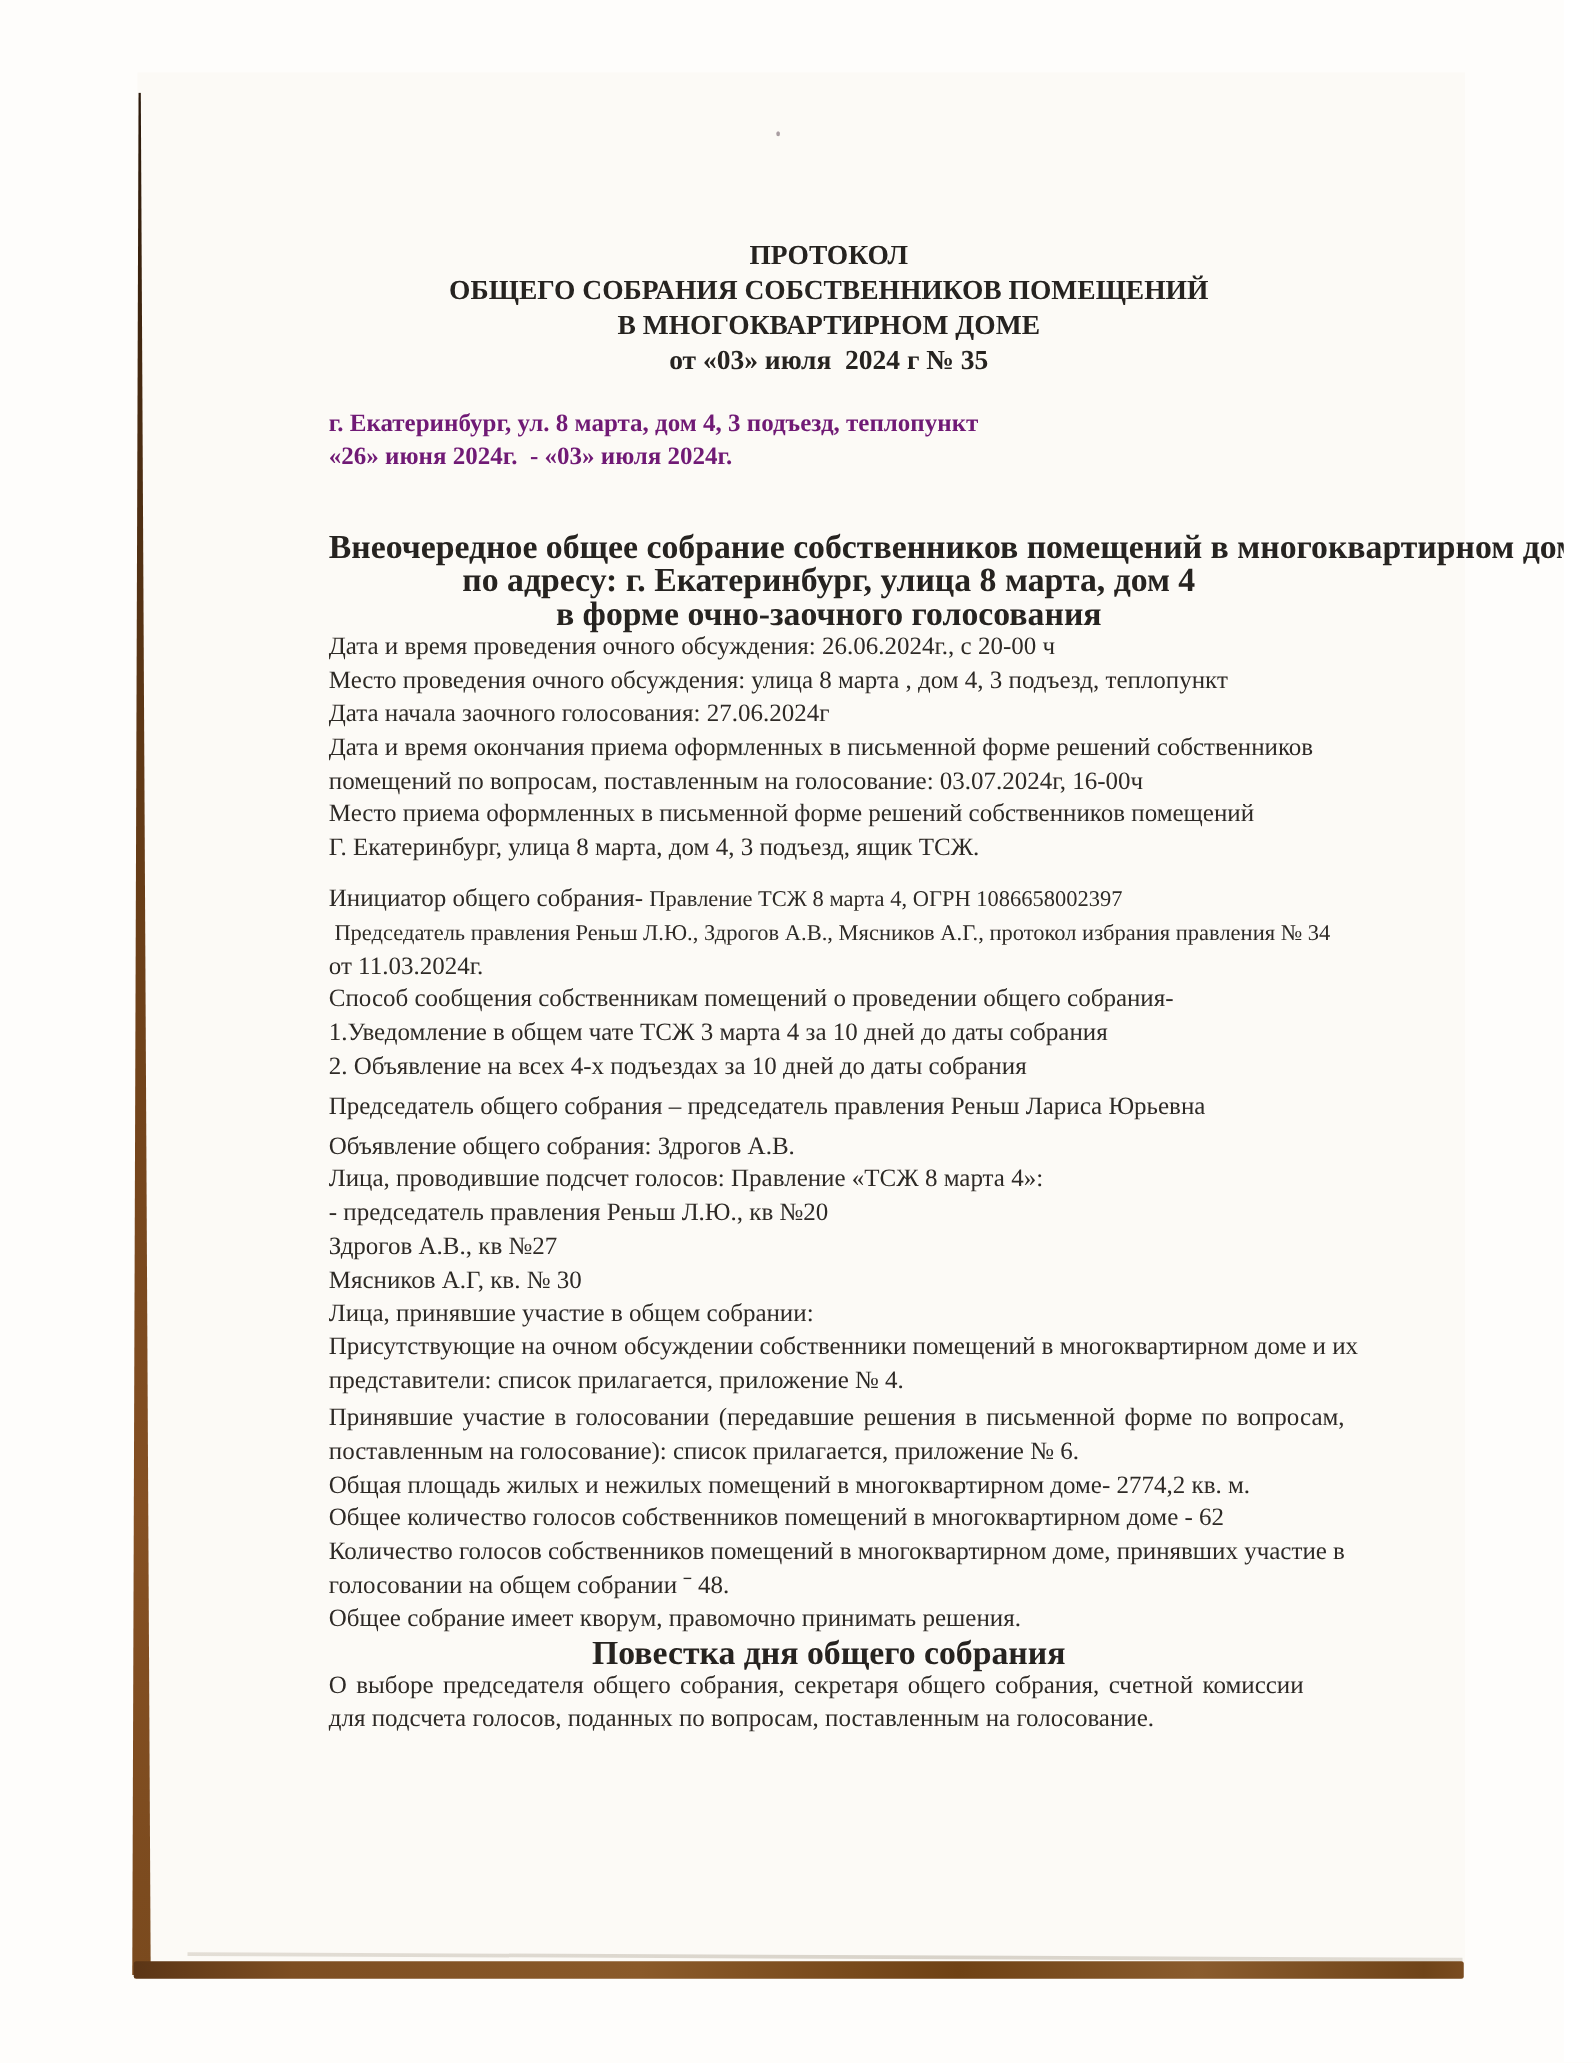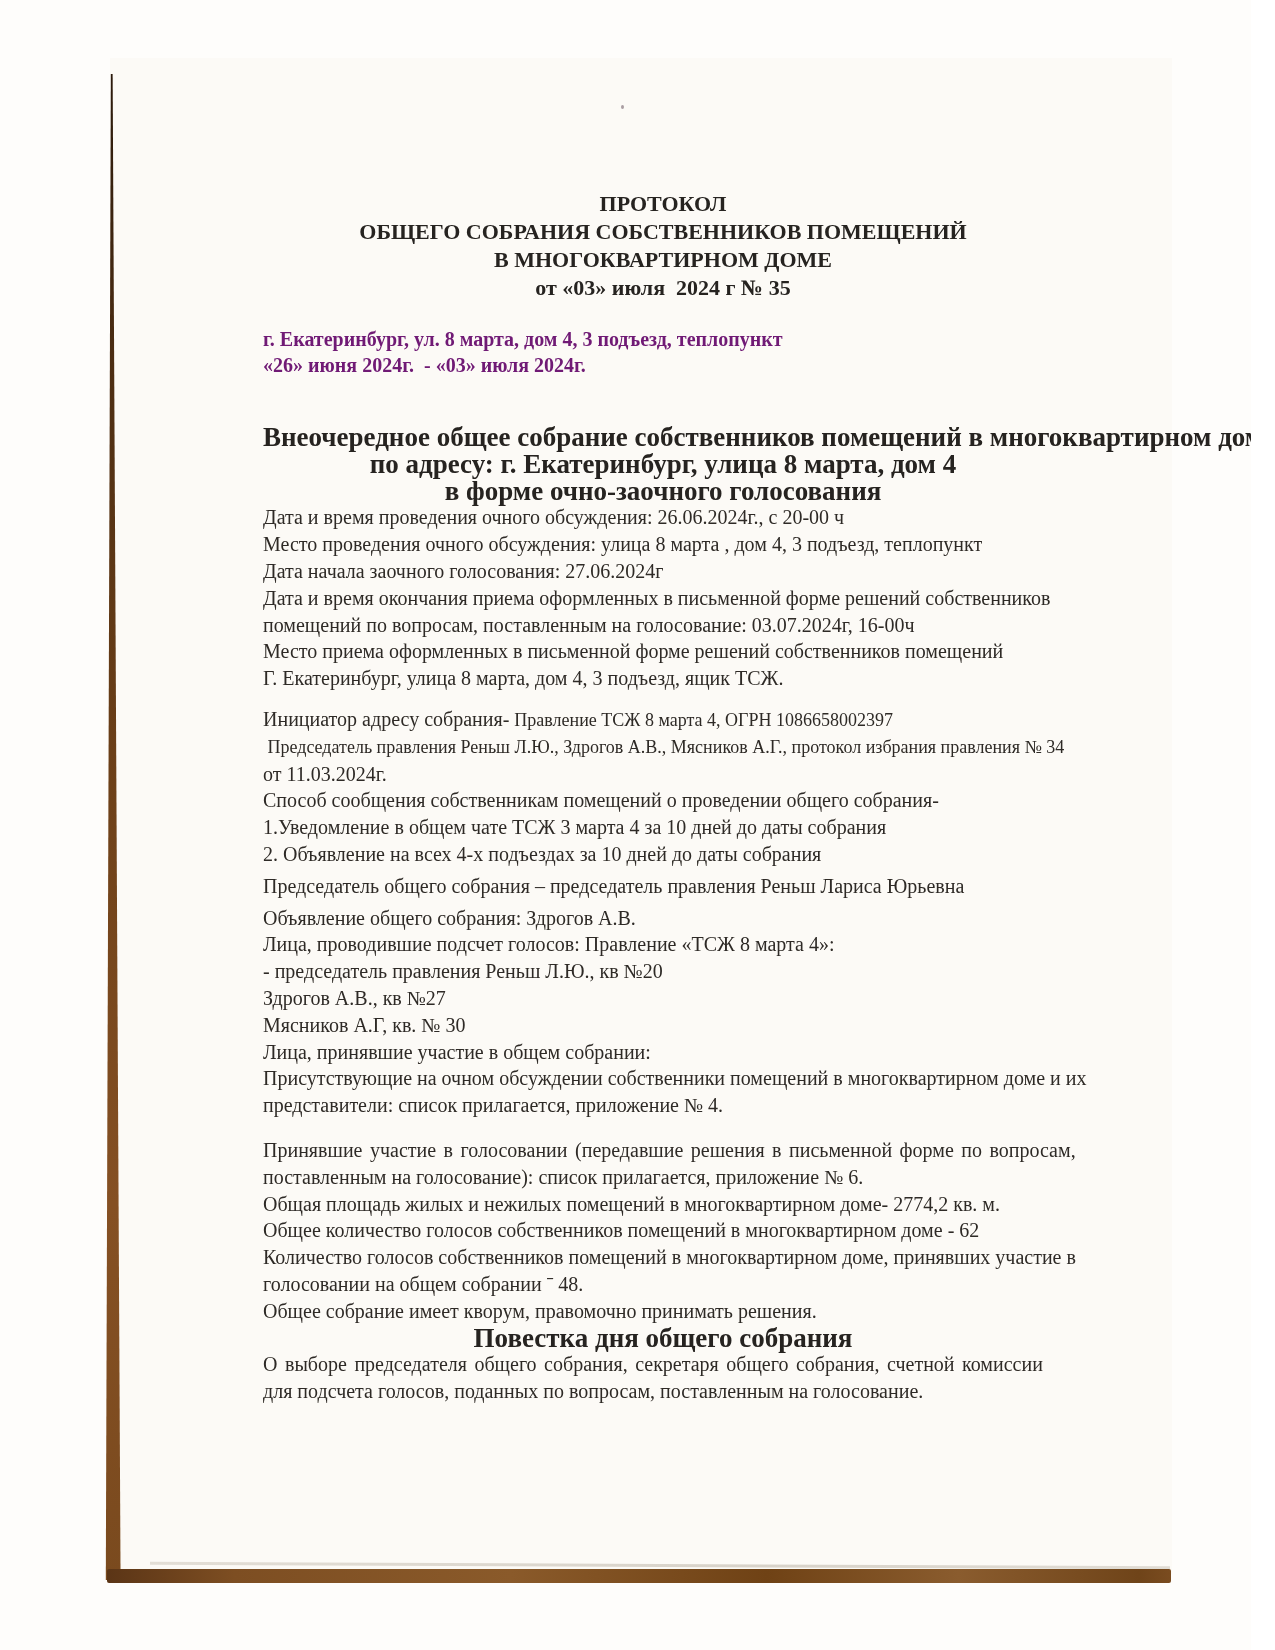--- a/index.html
+++ b/index.html
@@ -86,36 +86,36 @@
         <div class="line center-bold">Внеочередное общее собрание собственников помещений в многоквартирном доме</div>
         <div class="line center-bold">по адресу: г. Екатеринбург, улица 8 марта, дом 4</div>
         <div class="line center-bold">в форме очно-заочного голосования</div>
         <div class="line">Дата и время проведения очного обсуждения: 26.06.2024г., с 20-00 ч</div>
         <div class="line">Место проведения очного обсуждения: улица 8 марта , дом 4, 3 подъезд, теплопункт</div>
         <div class="line">Дата начала заочного голосования: 27.06.2024г</div>
         <div class="line">Дата и время окончания приема оформленных в письменной форме решений собственников</div>
         <div class="line">помещений по вопросам, поставленным на голосование: 03.07.2024г, 16-00ч</div>
         <div class="line">Место приема оформленных в письменной форме решений собственников помещений</div>
         <div class="line">Г. Екатеринбург, улица 8 марта, дом 4, 3 подъезд, ящик ТСЖ.</div>
-        <div class="line" style="margin-top: 14px;"><span>Инициатор адресу собрания- </span><span class="small">Правление ТСЖ 8 марта 4, ОГРН 1086658002397</span></div>
+        <div class="line" style="margin-top: 14px;"><span>Инициатор общего собрания- </span><span class="small">Правление ТСЖ 8 марта 4, ОГРН 1086658002397</span></div>
         <div class="line small"> Председатель правления Реньш Л.Ю., Здрогов А.В., Мясников А.Г., протокол избрания правления № 34</div>
         <div class="line">от 11.03.2024г.</div>
         <div class="line">Способ сообщения собственникам помещений о проведении общего собрания-</div>
         <div class="line">1.Уведомление в общем чате ТСЖ 3 марта 4 за 10 дней до даты собрания</div>
         <div class="line">2. Объявление на всех 4-х подъездах за 10 дней до даты собрания</div>
         <div class="line" style="margin-top: 5px;">Председатель общего собрания – председатель правления Реньш Лариса Юрьевна</div>
         <div class="line" style="margin-top: 5px;">Объявление общего собрания: Здрогов А.В.</div>
         <div class="line">Лица, проводившие подсчет голосов: Правление «ТСЖ 8 марта 4»:</div>
         <div class="line">- председатель правления Реньш Л.Ю., кв №20</div>
         <div class="line">Здрогов А.В., кв №27</div>
         <div class="line">Мясников А.Г, кв. № 30</div>
         <div class="line">Лица, принявшие участие в общем собрании:</div>
         <div class="line">Присутствующие на очном обсуждении собственники помещений в многоквартирном доме и их</div>
         <div class="line">представители: список прилагается, приложение № 4.</div>
-        <div class="line wide" style="margin-top: 18px;">Принявшие участие в голосовании (передавшие решения в письменной форме по вопросам,</div>
+        <div class="line wide" style="margin-top: 3px;">Принявшие участие в голосовании (передавшие решения в письменной форме по вопросам,</div>
         <div class="line">поставленным на голосование): список прилагается, приложение № 6.</div>
         <div class="line">Общая площадь жилых и нежилых помещений в многоквартирном доме- 2774,2 кв. м.</div>
         <div class="line">Общее количество голосов собственников помещений в многоквартирном доме - 62</div>
         <div class="line">Количество голосов собственников помещений в многоквартирном доме, принявших участие в</div>
         <div class="line">голосовании на общем собрании ˉ 48.</div>
         <div class="line">Общее собрание имеет кворум, правомочно принимать решения.</div>
         <div class="line center-bold">Повестка дня общего собрания</div>
         <div class="line wide">О выборе председателя общего собрания, секретаря общего собрания, счетной комиссии</div>
         <div class="line">для подсчета голосов, поданных по вопросам, поставленным на голосование.</div>
       </div>

